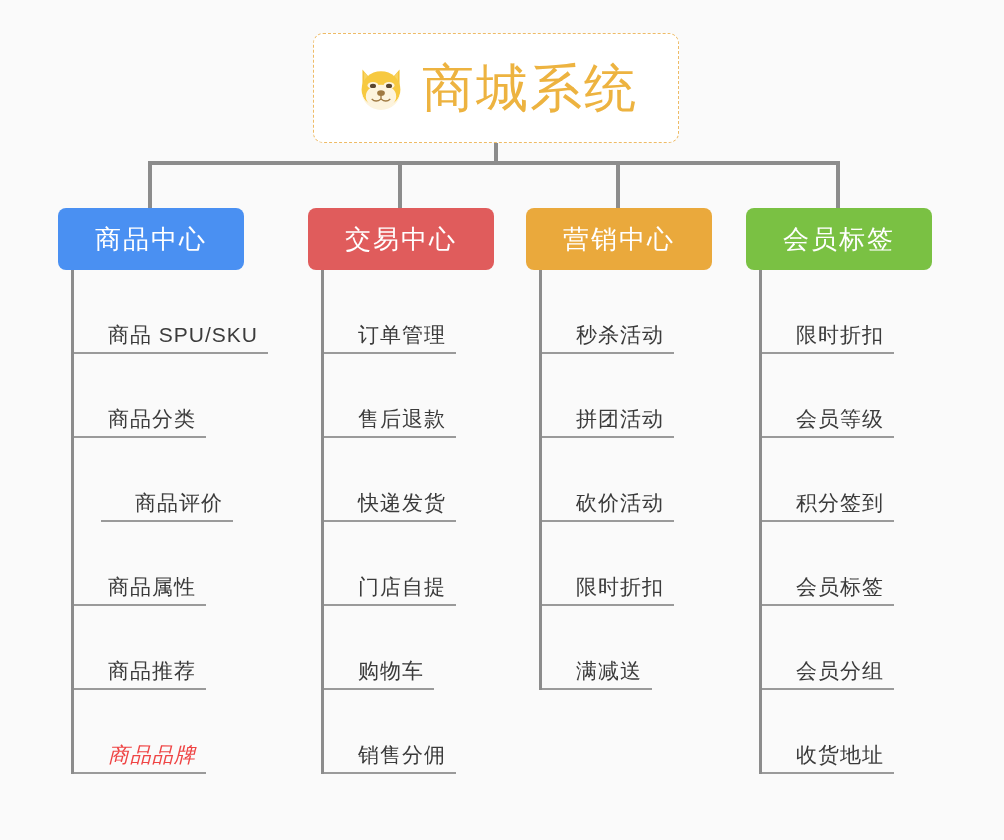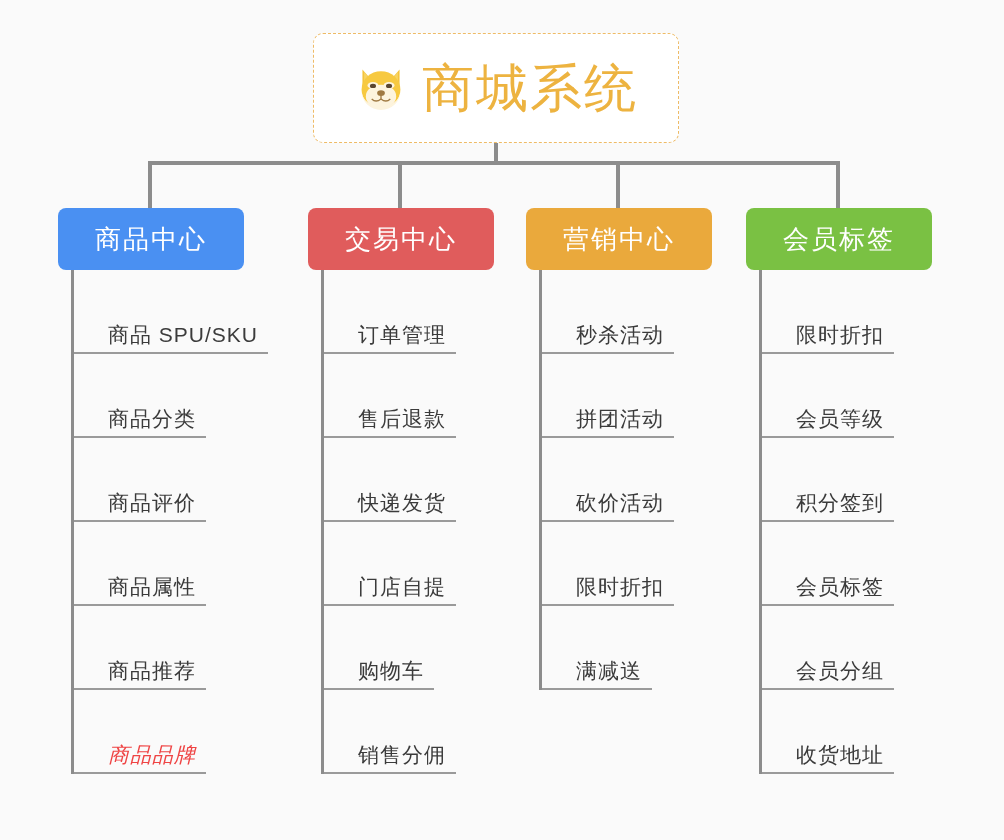--- a/index.html
+++ b/index.html
@@ -169,21 +169,21 @@
       <span class="cat-label">商品中心</span>
     </div>
     <div class="leaf-list" style="border-left-color: rgb(140, 140, 140);">
       <div class="leaf-item">
           <span class="leaf-underline" style="border-bottom-color: rgb(154, 154, 154);"><span class="leaf-label" style="color: rgb(59, 59, 59);">商品 SPU/SKU</span></span>
         </div>
       <div class="leaf-item">
           <span class="leaf-underline" style="border-bottom-color: rgb(154, 154, 154);"><span class="leaf-label" style="color: rgb(59, 59, 59);">商品分类</span></span>
         </div>
       <div class="leaf-item">
-          <span class="leaf-underline" style="border-bottom-color: rgb(154, 154, 154);"><span class="leaf-label" style="color: rgb(59, 59, 59);">商品评价</span></span>
+          <span class="leaf-underline" style="border-bottom-color: rgb(154, 154, 154); margin-left: 27px;"><span class="leaf-label" style="color: rgb(59, 59, 59);">商品评价</span></span>
         </div>
       <div class="leaf-item">
           <span class="leaf-underline" style="border-bottom-color: rgb(154, 154, 154);"><span class="leaf-label" style="color: rgb(59, 59, 59);">商品属性</span></span>
         </div>
       <div class="leaf-item">
           <span class="leaf-underline" style="border-bottom-color: rgb(154, 154, 154);"><span class="leaf-label" style="color: rgb(59, 59, 59);">商品推荐</span></span>
         </div>
       <div class="leaf-item">
           <span class="leaf-underline" style="border-bottom-color: rgb(154, 154, 154);"><span class="leaf-label" style="color: #ef4444; font-style: italic;">商品品牌</span></span>
         </div>

